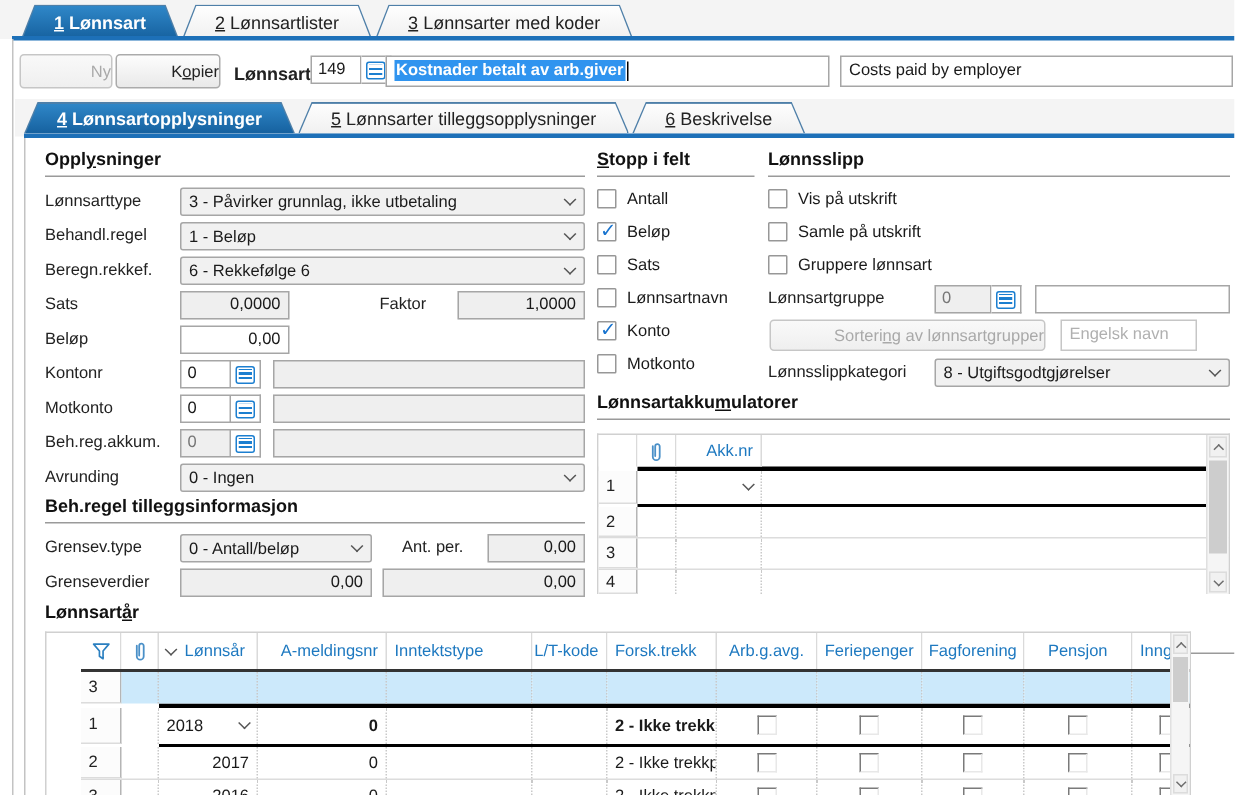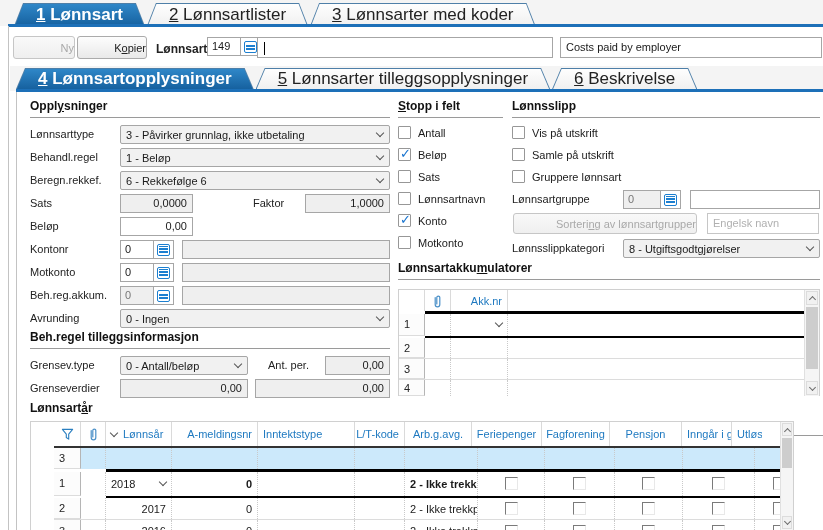--- a/index.html
+++ b/index.html
@@ -10,21 +10,21 @@
   .band { position:absolute; background:#f4f4f4; }
   .blueline { position:absolute; height:3px; background:#1d70b8; }
   .vline { position:absolute; width:1px; background:#c3c3c3; }
 
   
   .tabstrip { position:absolute; display:flex; }
   .tab { position:relative; height:23px; padding:0 22px; display:flex; align-items:center; margin-right:2px; cursor:default; }
   .tab-bg { position:absolute; inset:0; clip-path:polygon(9px 0,calc(100% - 9px) 0,100% 100%,0 100%); background:#4e7fa8; }
   .tab-fill { position:absolute; inset:1px 1px 0 1px; clip-path:polygon(8.5px 0,calc(100% - 8.5px) 0,100% 100%,0 100%); background:linear-gradient(#fefefe,#f0f0f0); }
   .tab.active .tab-fill { background:linear-gradient(#2f87c8,#16619f); }
-  .tab-label { position:relative; white-space:nowrap; font-size:17px; color:#222; }
+  .tab-label { position:relative; white-space:nowrap; font-size:12px; color:#222; }
   .tab.active .tab-label { color:#fff; font-weight:bold; }
   .ac { text-decoration:underline; }
 
   
   .btn { position:absolute; border:1px solid #ababab; border-radius:3px; background:linear-gradient(#fdfdfd,#e9e9e9); text-align:center; font-size:11px; color:#222; display:flex; align-items:center; justify-content:flex-end; }
   .btn.disabled { color:#a9a9a9; background:linear-gradient(#f9f9f9,#efefef); border-color:#c6c6c6; }
 
   
   .inp { position:absolute; border:1px solid #a6a6a6; background:#fff; height:19px; line-height:17px; padding:0 5px; white-space:nowrap; overflow:hidden; }
   .inp.num { text-align:right; }
@@ -120,21 +120,21 @@
   <span><span>K</span><span class="ac">o</span><span>pier</span></span>
   </div>
 <label class="fl" style="left:156px;top:42px;font-size:12px;font-weight:bold;">Lønnsart</label>
 <div class="lkgrp" style="left:207px;top:37px;">
   <span class="lkval" style="text-align:left;">149</span>
   <span class="lkbtn">
       <span class="lkicon"></span>
     </span>
 </div>
 <div class="inp" style="left:257px;top:37px;width:296px;height:21px;line-height:19px;">
-  <span class="caret"></span>
+  <span class="selhl">Kostnader betalt av arb.giver</span><span class="caret"></span>
 </div>
 <div class="inp" style="left:560px;top:37px;width:262px;height:21px;line-height:19px;">Costs paid by employer</div>
 
 <div class="band" style="left:10px;top:66px;width:813px;height:25px;"></div>
 <div class="tabstrip" style="left:16px;top:68px;">
   <div class="tab active" style="height:21px;">
       <div class="tab-bg"></div>
       <div class="tab-fill"></div>
     <div class="tab-label"><span></span><span class="ac">4</span><span> Lønnsartopplysninger</span></div>
     </div>
@@ -276,21 +276,21 @@
   <span class="lkval" style="width:38px;">0</span>
   <span class="lkbtn">
       <span class="lkicon"></span>
     </span>
   </div>
 <div class="inp" style="left:690px;top:190px;width:130px;"></div>
 
 <div class="btn disabled" style="left:513px;top:213px;width:184px;height:21px;">
   <span><span>Sorteri</span><span class="ac">n</span><span>g av lønnsartgrupper</span></span>
   </div>
-<div class="inp ph" style="left:707px;top:213px;width:112px;height:21px;line-height:19px;">Engelsk navn</div>
+<div class="inp ph" style="left:707px;top:213px;width:91px;height:21px;line-height:19px;">Engelsk navn</div>
 
 <label class="fl" style="left:512px;top:242px;">Lønnsslippkategori</label>
 <div class="sel" style="left:623px;top:239px;width:197px;">
   <span>8 - Utgiftsgodtgjørelser</span>
     <span class="chev"></span>
   </div>
 
 <div class="sech" style="left:398px;top:261px;width:422px;">
   <span>Lønnsartakku</span><span class="ac">m</span><span>ulatorer</span></div>
 
@@ -358,20 +358,21 @@
           <path d="M3.2 3.5 v7 a2.3 2.3 0 0 0 4.6 0 V3.6 a1.5 1.5 0 0 0 -3 0 v6.4" fill="none" stroke="#4a90c8" stroke-width="1.2" stroke-linecap="round"></path>
         </svg>
       </div>
     <div class="c hc w-year">
         <span class="chev" style="margin-right:6px;"></span>
         <span>Lønnsår</span>
       </div>
     <div class="c hc w-amn r">A-meldingsnr</div>
     <div class="c hc w-inn">Inntektstype</div>
     <div class="c hc w-lt r">L/T-kode</div>
+    <div class="c hc w-fors">Forsk.trekk</div>
     <div class="c hc w-arb ctr">Arb.g.avg.</div>
     <div class="c hc w-fer ctr">Feriepenger</div>
     <div class="c hc w-fag ctr">Fagforening</div>
     <div class="c hc w-pen ctr">Pensjon</div>
     <div class="c hc w-ing">Inngår i gr</div>
     <div class="c hc w-utl" style="border-right:none;">Utløse</div>
   </div>
 
   <div class="grow" style="height:21px;">
     <div class="c numc w-num">3</div>

